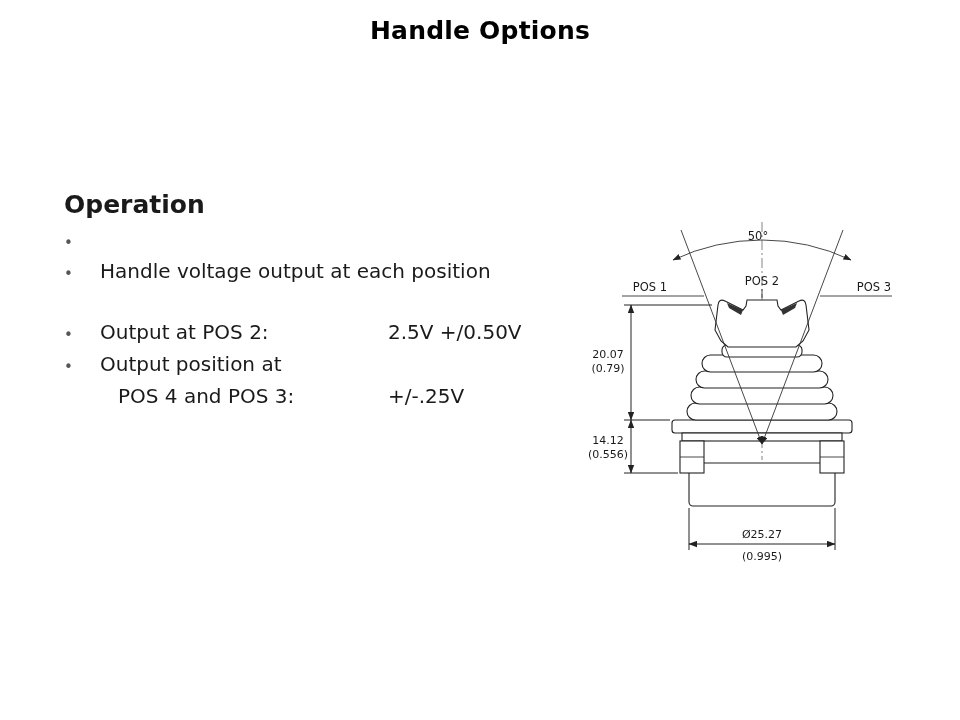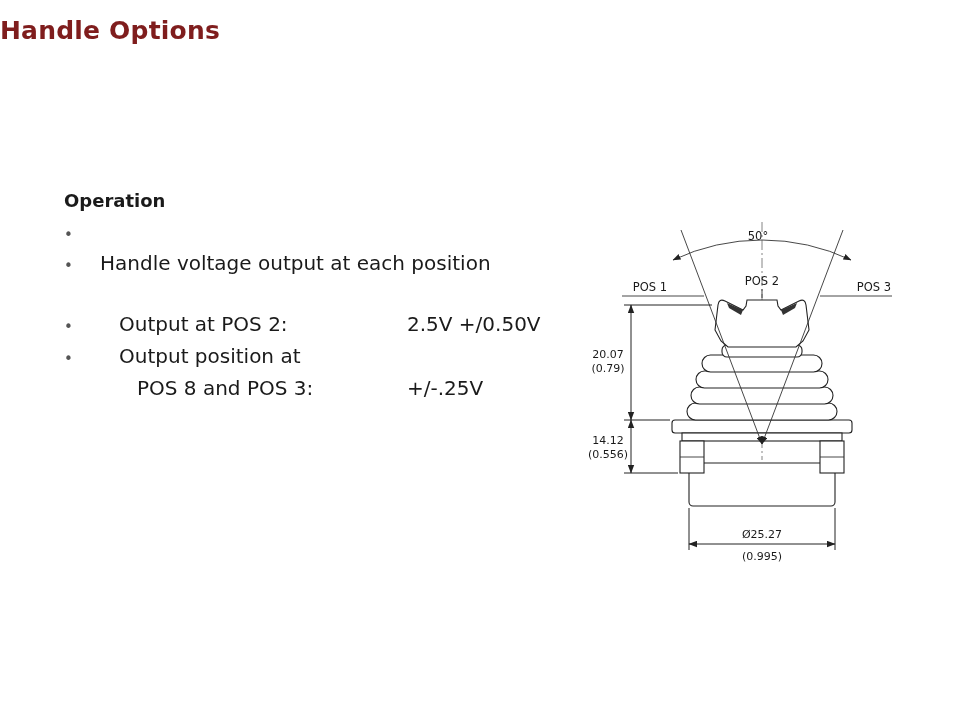--- a/index.html
+++ b/index.html
@@ -1,30 +1,30 @@
 <!DOCTYPE html>
 <html><head>
 <meta charset="utf-8">
 <style>
   html,body{margin:0;padding:0;background:#fff;}
   .slide{
     position:relative;width:960px;height:720px;background:#ffffff;overflow:hidden;
     font-family:"DejaVu Sans","Liberation Sans",sans-serif;color:#1a1a1a;
   }
   .title{
-    position:absolute;top:16px;left:0;width:100%;
-    font-size:25px;font-weight:bold;color:#7f1d1d;letter-spacing:0.2px;
+    position:absolute;top:16px;left:0;width:100%;text-align:center;
+    font-size:25px;font-weight:bold;color:#000000;letter-spacing:0.2px;
   }
   .text-block{position:absolute;left:64px;top:190px;width:560px;}
-  .op-heading{font-size:18px;font-weight:bold;margin:0 0 7px 0;}
+  .op-heading{font-size:25px;font-weight:bold;margin:0 0 7px 0;}
   .bullet-row{display:flex;align-items:flex-start;font-size:20px;line-height:28px;}
   .bullet-char{width:36px;flex:0 0 36px;color:#555;font-size:15px;padding-top:3px;}
   .specs{margin-top:30px;}
   .spec-row{display:flex;align-items:flex-start;font-size:20px;line-height:29px;}
-  .spec-label{width:288px;flex:0 0 288px;margin-left:19px;}
+  .spec-label{width:288px;flex:0 0 288px;}
   .spec-label.indent{padding-left:18px;width:270px;flex:0 0 270px;}
   .spec-value{white-space:nowrap;}
   .drawing{position:absolute;left:586px;top:208px;}
   svg text{font-family:"DejaVu Sans","Liberation Sans",sans-serif;font-size:11px;fill:#1a1a1a;}
   svg .lbl{font-size:11.5px;}
   svg .shape{fill:#fff;stroke:#222;stroke-width:1.1;}
   svg .thin{stroke:#333;stroke-width:0.9;fill:none;}
   svg .dim{stroke:#222;stroke-width:1;fill:none;}
 </style>
 </head>
@@ -51,21 +51,21 @@
         <span class="spec-label">Output at POS 2:</span>
         <span class="spec-value">2.5V +/0.50V</span>
       </div>
       <div class="spec-row">
         <span class="bullet-char">•</span>
         <span class="spec-label">Output position at</span>
         <span class="spec-value"></span>
       </div>
       <div class="spec-row">
         <span class="bullet-char"></span>
-        <span class="spec-label indent">POS 8 and POS 3:</span>
+        <span class="spec-label indent">POS 4 and POS 3:</span>
         <span class="spec-value">+/-.25V</span>
       </div>
     </div>
   </div>
 
   <div class="drawing">
     <svg width="310" height="370" viewBox="0 0 310 370">
       <defs>
         <marker id="arr" viewBox="0 0 8 6" refX="7.5" refY="3" markerWidth="9" markerHeight="7" orient="auto-start-reverse">
           <path d="M0,0 L8,3 L0,6 Z" fill="#222"></path>

